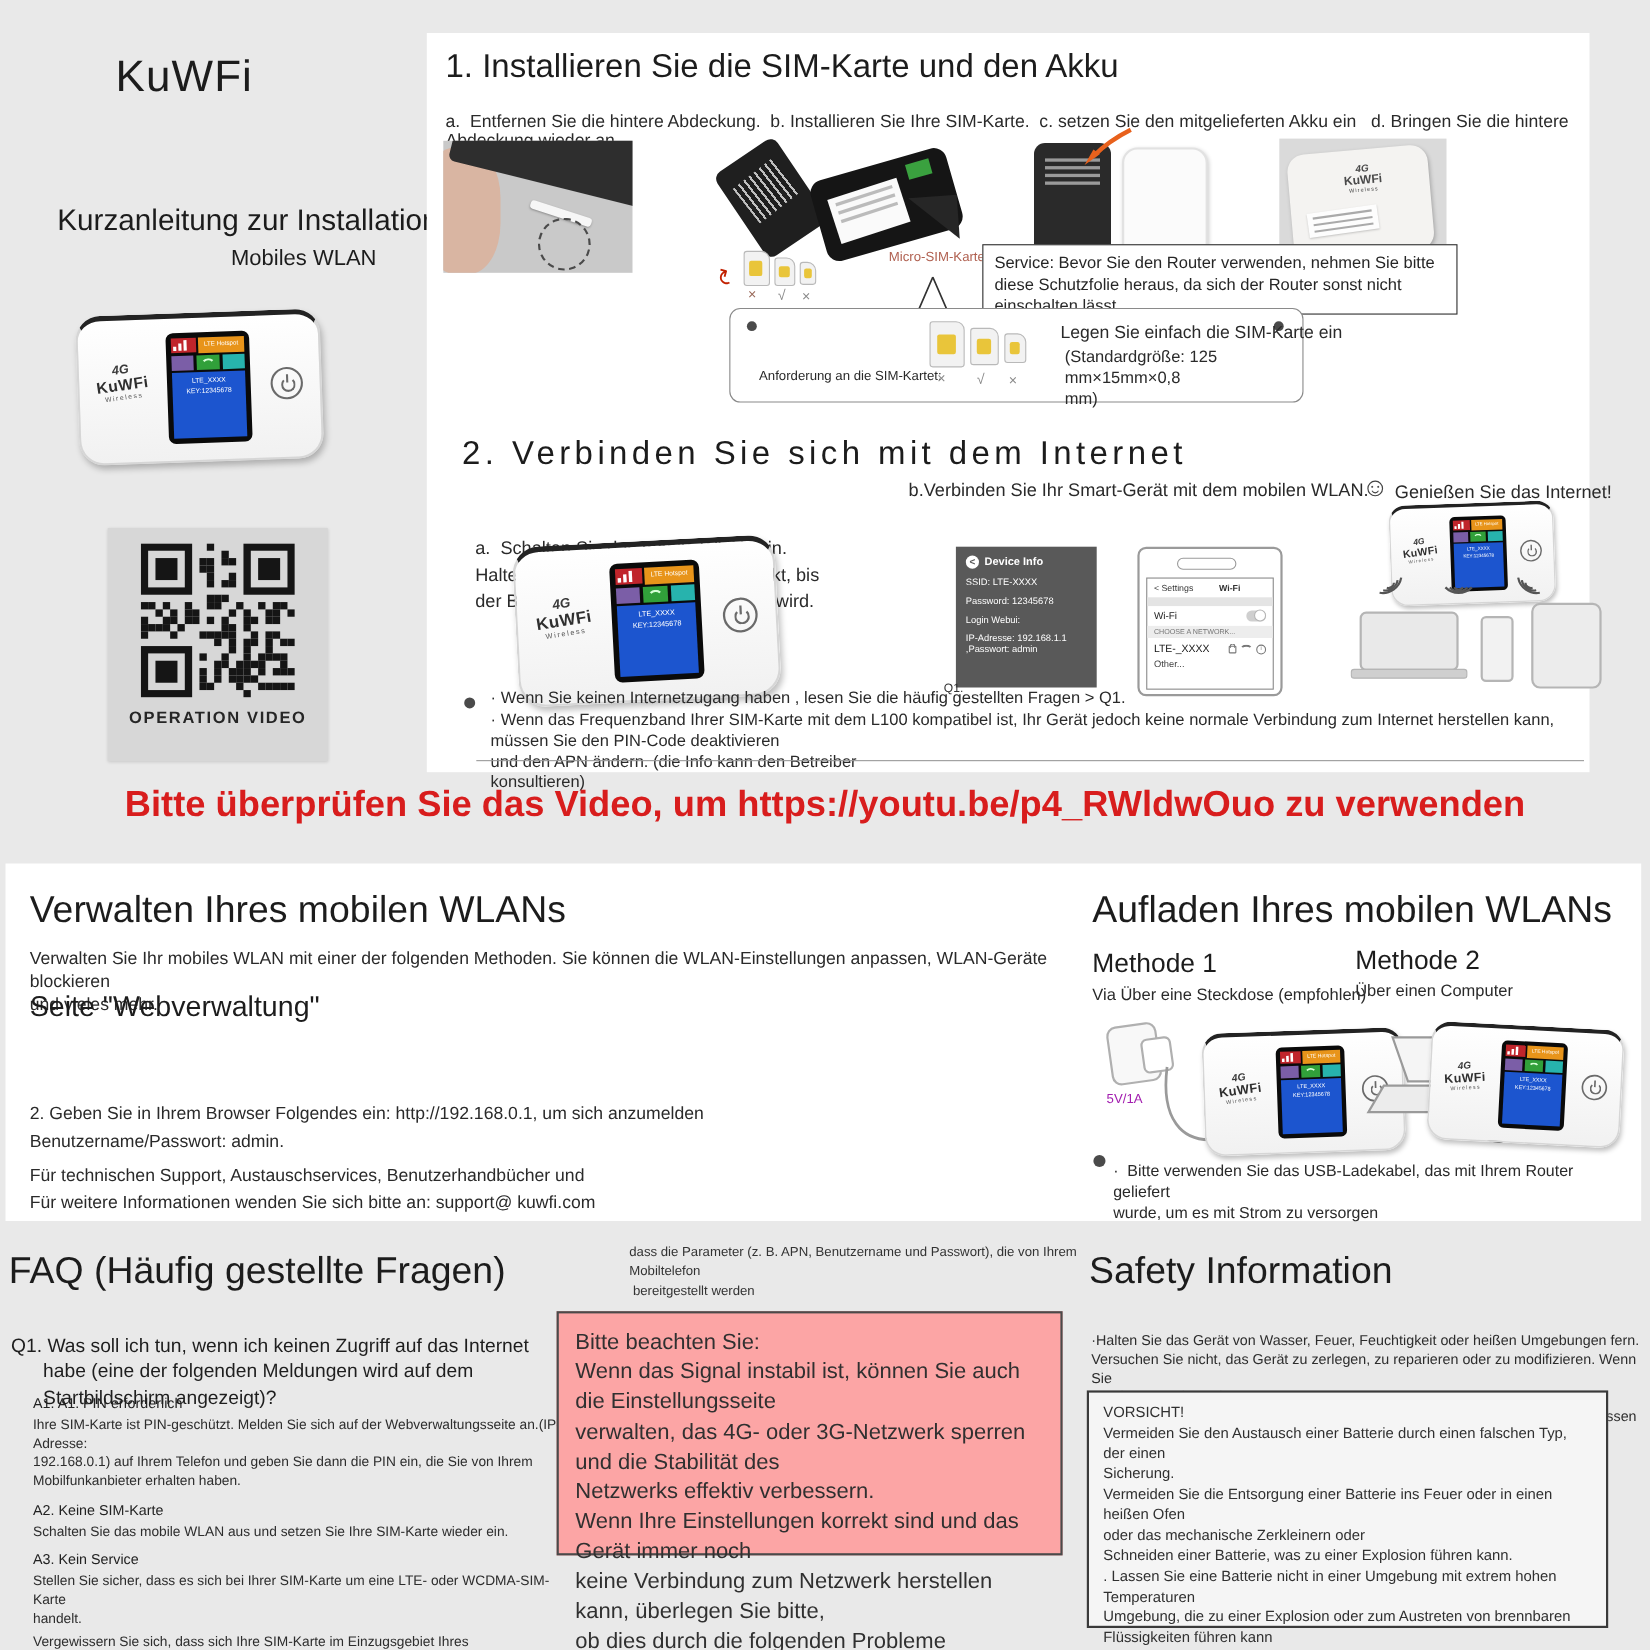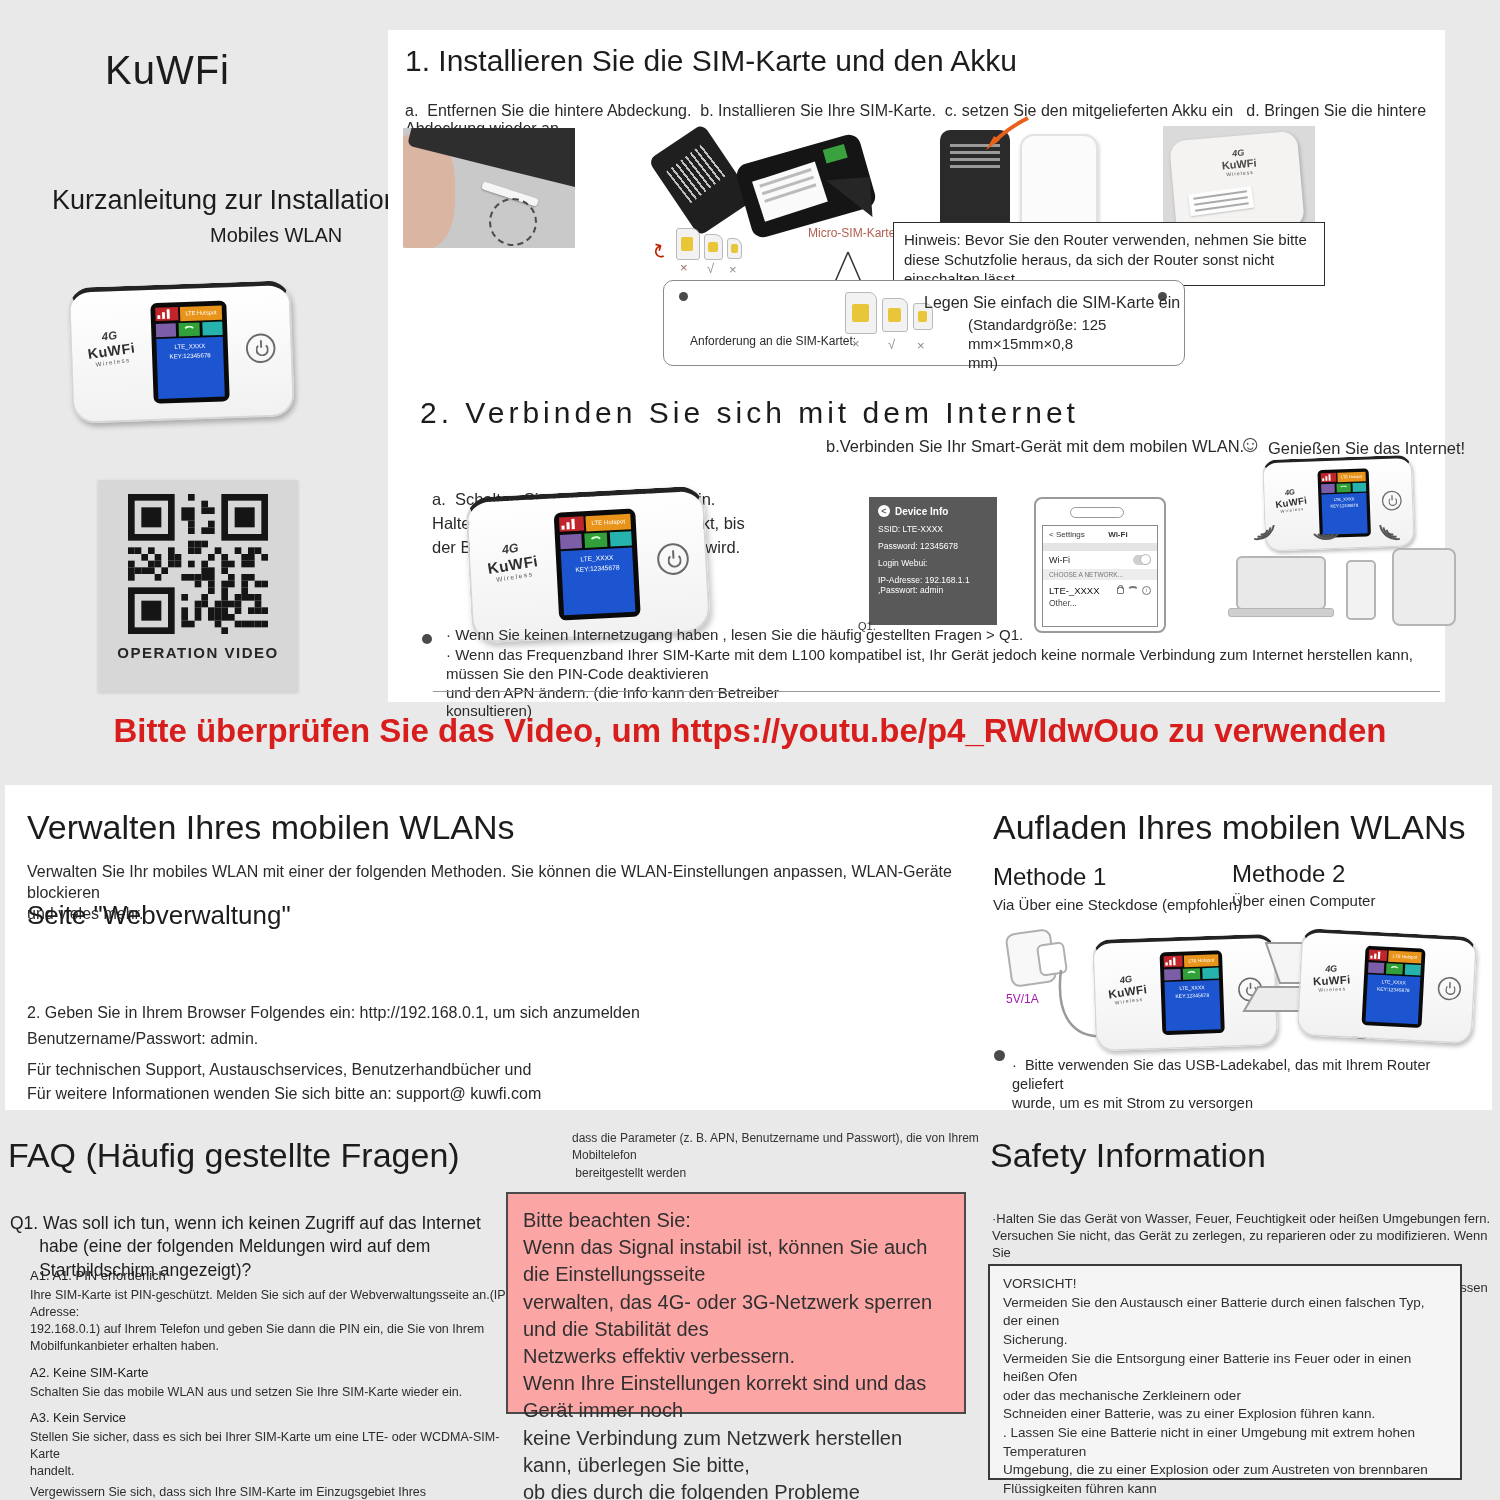--- a/index.html
+++ b/index.html
@@ -330,36 +330,36 @@
       <div class="l2">KuWFi</div>
       <div class="l3">Wireless</div>
     </div>
     <div class="pd-sticker">
         <i></i>
         <i></i>
         <i></i>
       </div>
   </div>
 
-  <div class="abs hinweis">Hinweis: Bevor Sie den Router verwenden, nehmen Sie bitte diese Schutzfolie heraus, da sich der Router sonst nicht einschalten lässt.</div>
+  <div class="abs hinweis">Service: Bevor Sie den Router verwenden, nehmen Sie bitte diese Schutzfolie heraus, da sich der Router sonst nicht einschalten lässt.</div>
   <svg class="abs" style="left:832px;top:250px;" width="32" height="34" viewBox="0 0 32 34">
     <path d="M16 2 L3 32 M16 2 L29 32" stroke="#333" stroke-width="1.5" fill="none"></path>
   </svg>
 
   <div class="abs simreq"></div>
   <div class="abs dot" style="left:679px;top:292px;width:9px;height:9px;"></div>
   <div class="abs dot" style="left:1158px;top:292px;width:9px;height:9px;"></div>
   <div class="abs txt" style="left:690px;top:334px;font-size:12px;">Anforderung an die SIM-Kartet:</div>
   <div class="abs sim" style="left:845px;top:292px;width:30px;height:40px;"></div>
   <div class="abs sim" style="left:882px;top:298px;width:24px;height:32px;"></div>
   <div class="abs sim" style="left:913px;top:303px;width:18px;height:25px;"></div>
   <span class="abs mark" style="left:852px;top:336px;color:#8a8a8a;">×</span>
   <span class="abs mark" style="left:888px;top:337px;color:#8a8a8a;">√</span>
   <span class="abs mark" style="left:917px;top:338px;color:#8a8a8a;">×</span>
-  <div class="abs txt" style="left:924px;top:294px;font-size:16px;text-align:right;">Legen Sie einfach die SIM-Karte ein</div>
+  <div class="abs txt" style="left:964px;top:294px;font-size:16px;text-align:right;">Legen Sie einfach die SIM-Karte ein</div>
   <div class="abs ml txt" style="left:968px;top:316px;width:220px;font-size:15px;line-height:1.25;">(Standardgröße: 125 mm×15mm×0,8
 mm)</div>
 
   <div class="abs h-big" style="left:420px;top:396px;letter-spacing:4px;">2. Verbinden Sie sich mit dem Internet</div>
   <div class="abs ml txt" style="left:432px;top:440px;font-size:16.5px;line-height:1.45;margin-top:48px;">a.  Schalten Sie das mobile WLAN ein.
 Halten Sie die Ein-/Aus-Taste gedrückt, bis
 der Begrüßungsbildschirm angezeigt wird.</div>
   <div class="abs txt" style="left:826px;top:437px;font-size:16.5px;">b.Verbinden Sie Ihr Smart-Gerät mit dem mobilen WLAN.</div>
   <span class="abs smiley" style="left:1238px;top:430px;">☺</span>
   <div class="abs txt" style="left:1268px;top:439px;font-size:16.5px;">Genießen Sie das Internet!</div>

